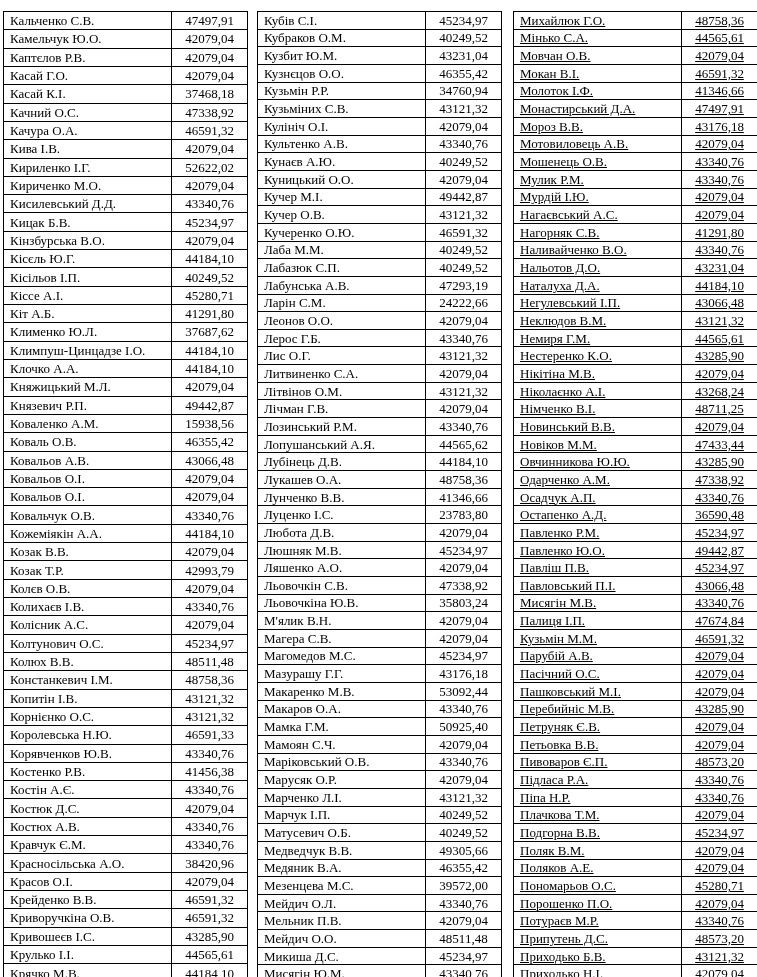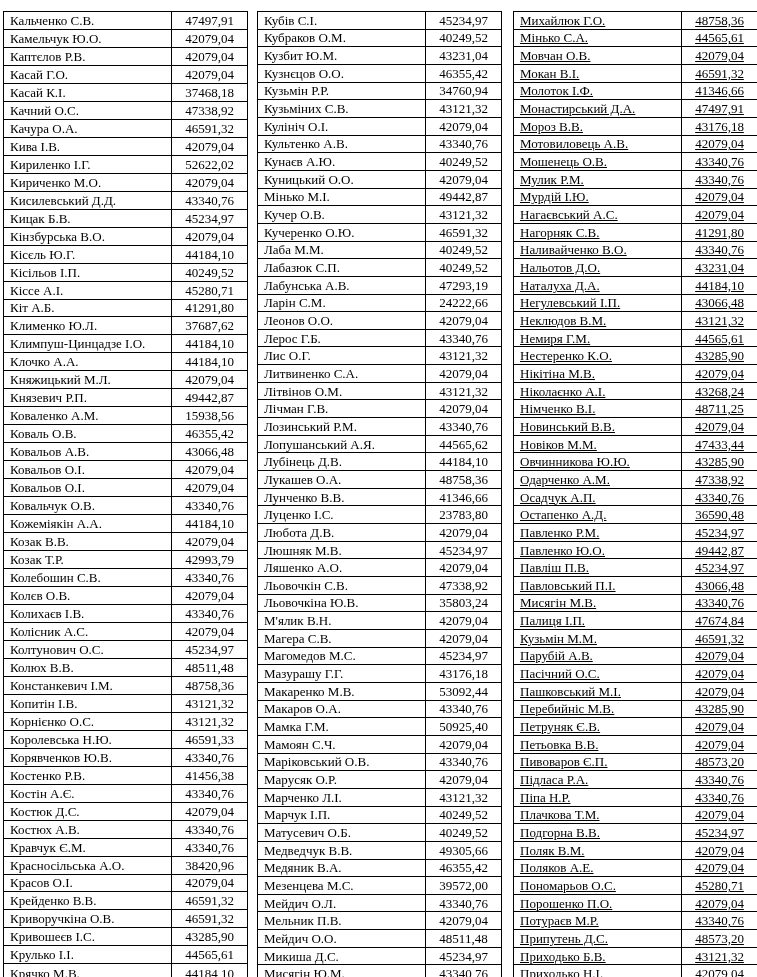--- a/index.html
+++ b/index.html
@@ -175,24 +175,20 @@
   </tr>
           <tr>
     <td class="name-cell">Козак В.В.</td>
     <td class="value-cell">42079,04</td>
   </tr>
           <tr>
     <td class="name-cell">Козак Т.Р.</td>
     <td class="value-cell">42993,79</td>
   </tr>
           <tr>
-    <td class="name-cell">Колебошин С.В.</td>
-    <td class="value-cell">43340,76</td>
-  </tr>
-          <tr>
     <td class="name-cell">Колєв О.В.</td>
     <td class="value-cell">42079,04</td>
   </tr>
           <tr>
     <td class="name-cell">Колихаєв І.В.</td>
     <td class="value-cell">43340,76</td>
   </tr>
           <tr>
     <td class="name-cell">Колісник А.С.</td>
     <td class="value-cell">42079,04</td>
@@ -311,21 +307,21 @@
   </tr>
           <tr>
     <td class="name-cell">Кунаєв А.Ю.</td>
     <td class="value-cell">40249,52</td>
   </tr>
           <tr>
     <td class="name-cell">Куницький О.О.</td>
     <td class="value-cell">42079,04</td>
   </tr>
           <tr>
-    <td class="name-cell">Мінько М.І.</td>
+    <td class="name-cell">Кучер М.І.</td>
     <td class="value-cell">49442,87</td>
   </tr>
           <tr>
     <td class="name-cell">Кучер О.В.</td>
     <td class="value-cell">43121,32</td>
   </tr>
           <tr>
     <td class="name-cell">Кучеренко О.Ю.</td>
     <td class="value-cell">46591,32</td>
   </tr>

